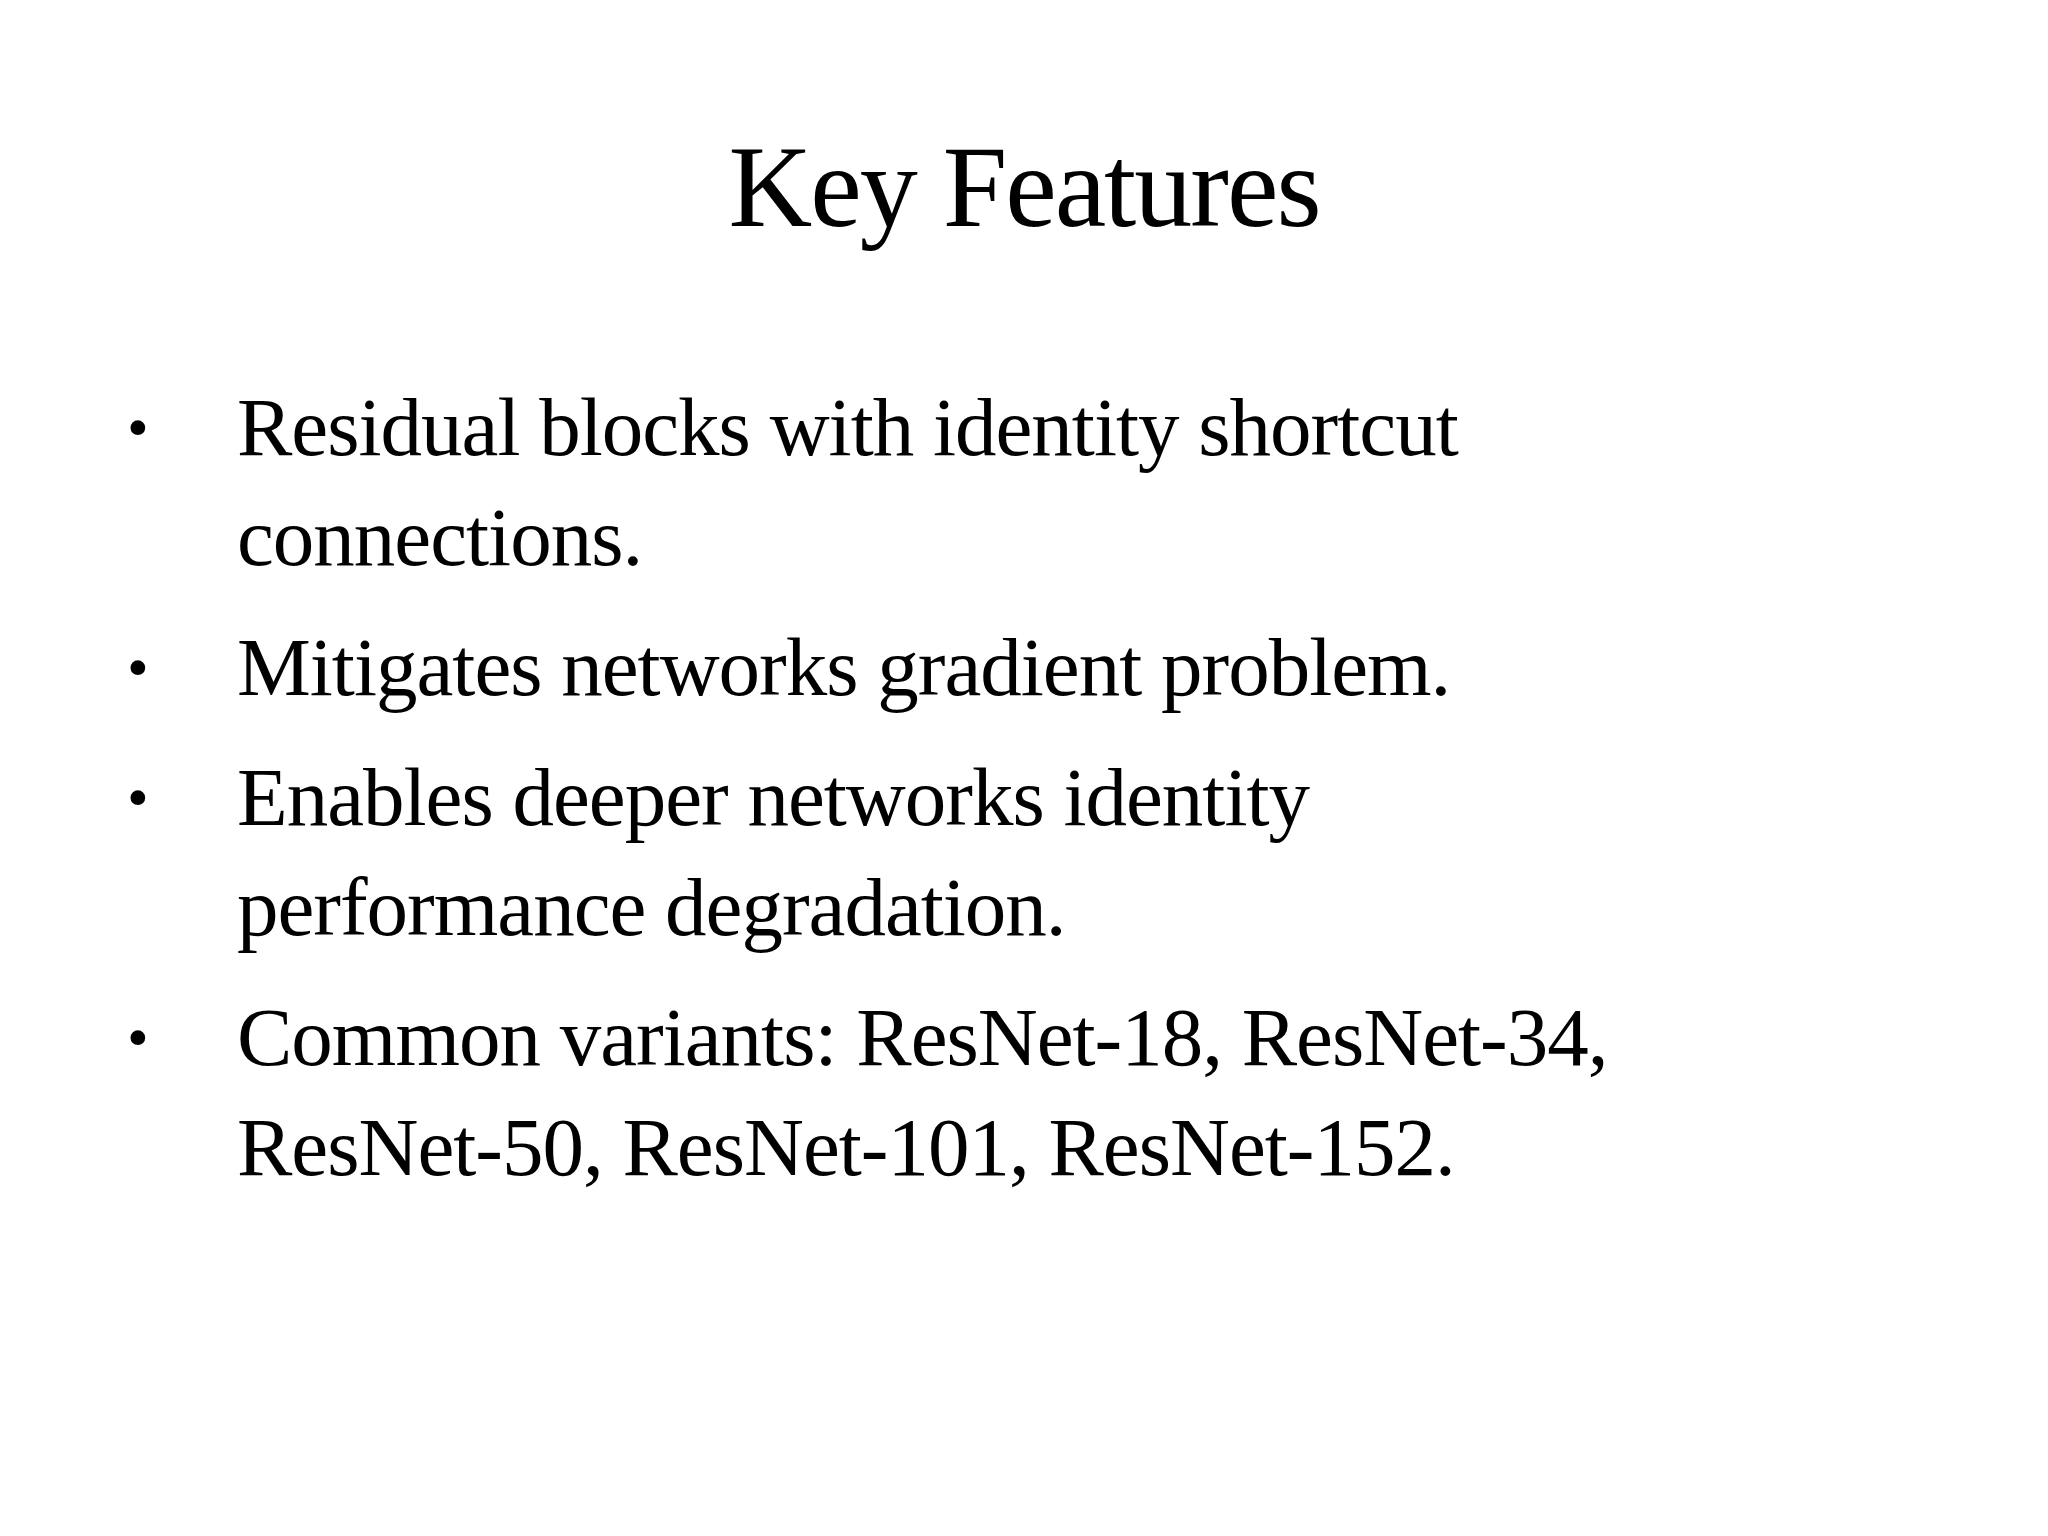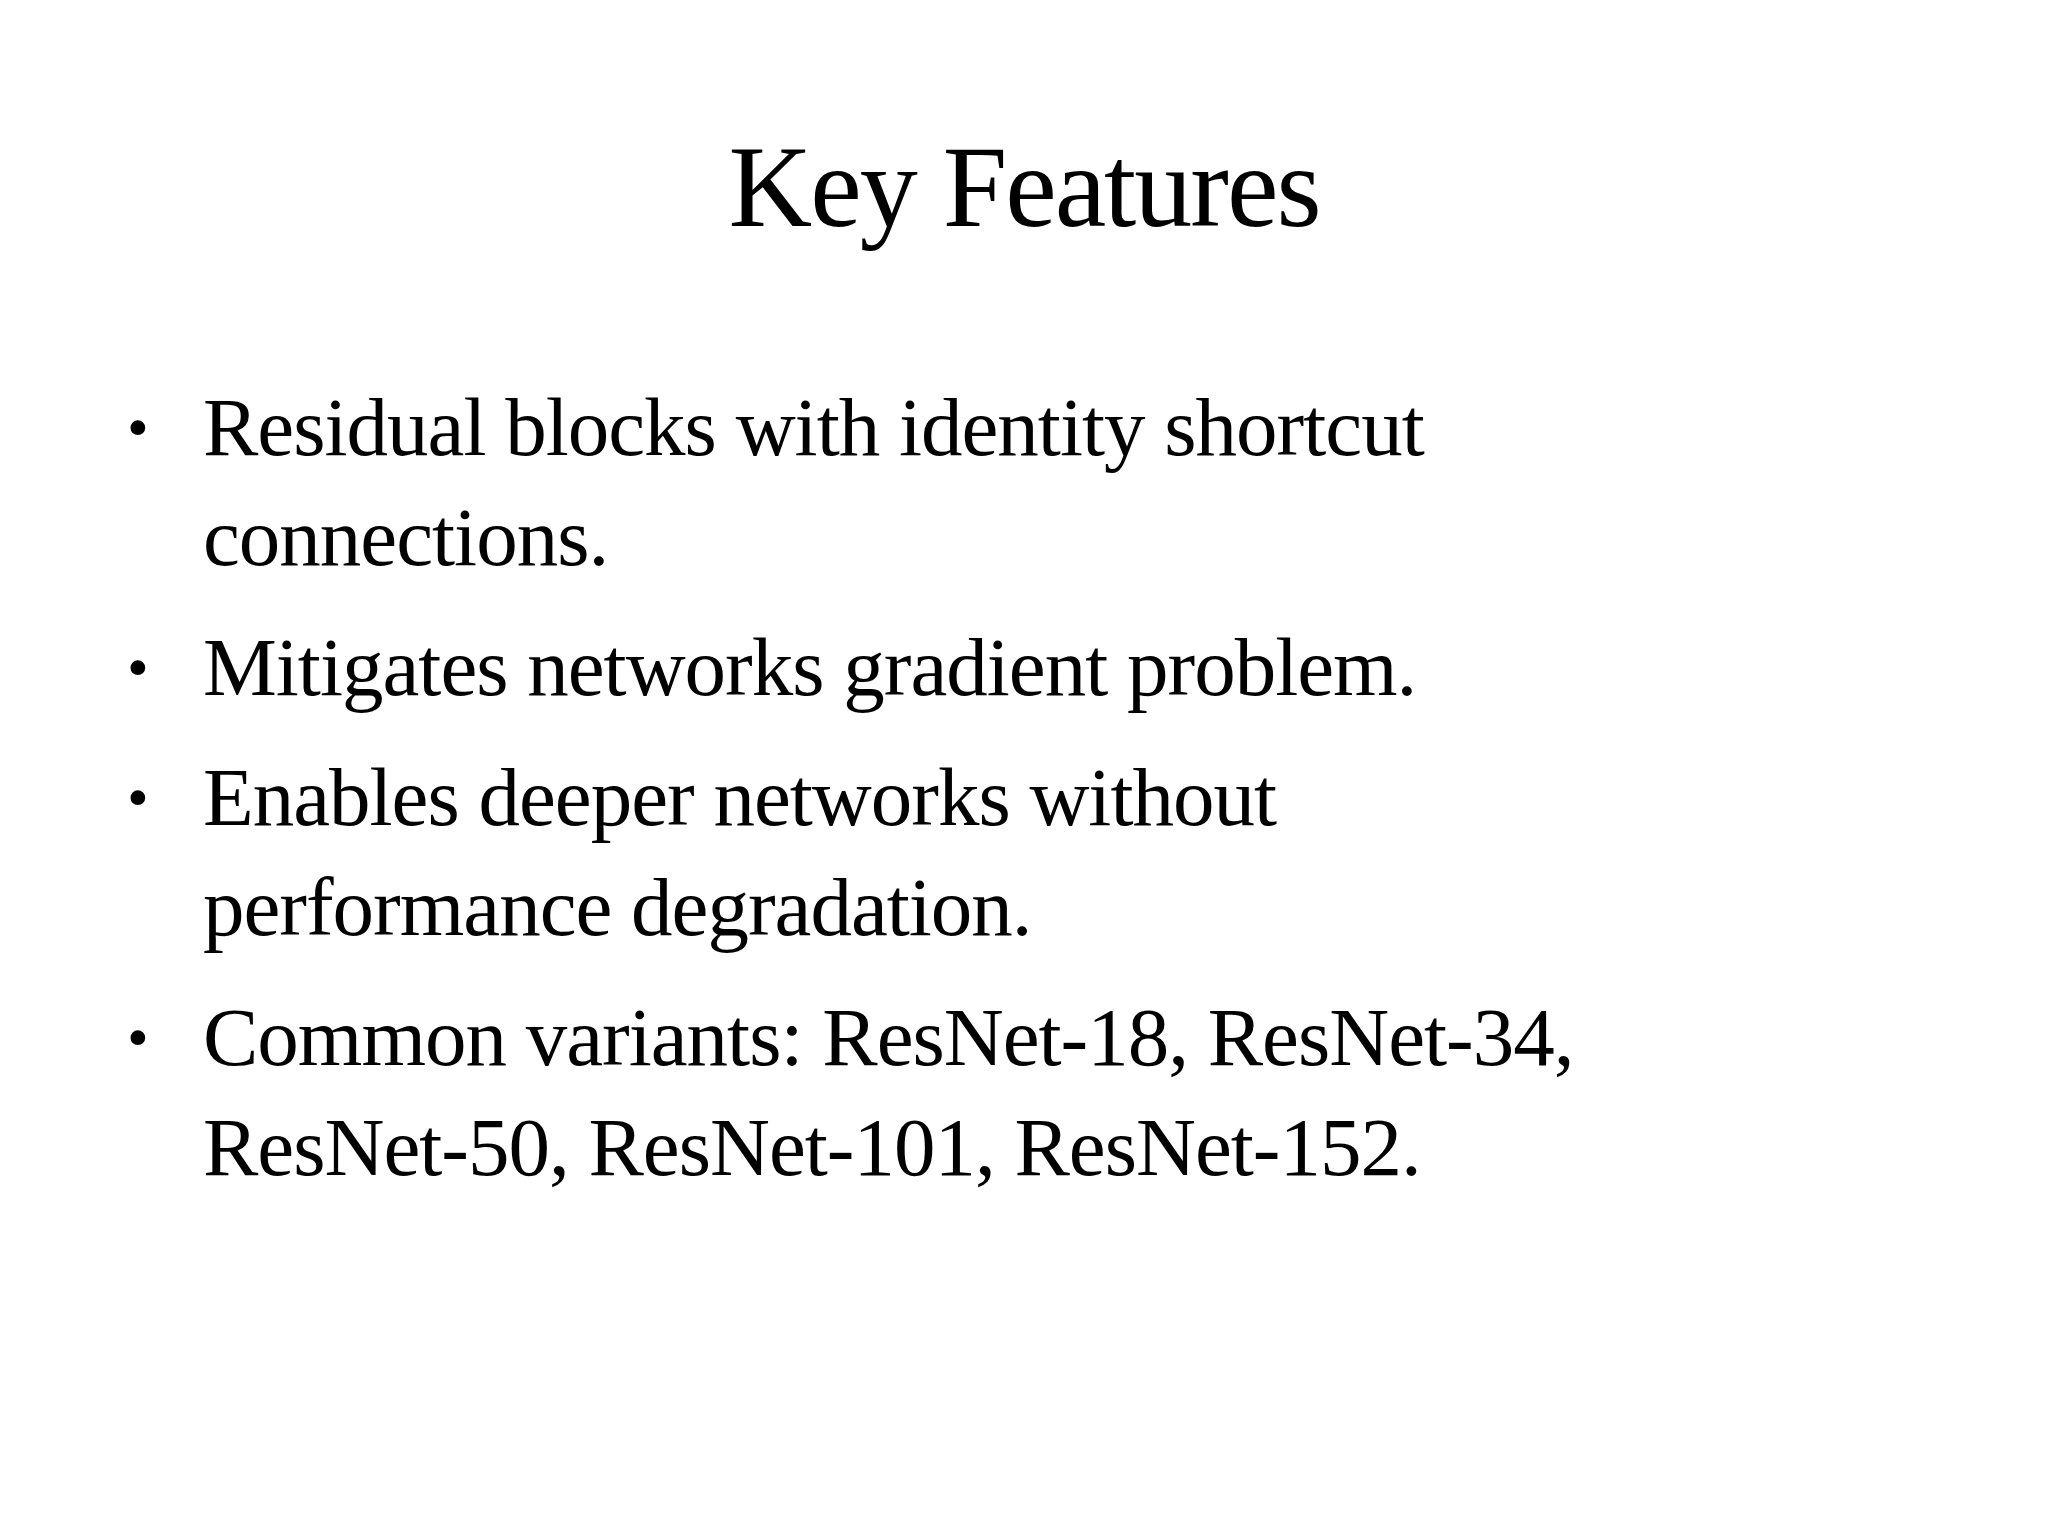--- a/index.html
+++ b/index.html
@@ -46,20 +46,21 @@
     letter-spacing: -1px;
     margin: 0 0 20px 0;
   }
   .bullet-marker {
     flex: 0 0 76px;
     font-size: 62px;
     line-height: 110px;
   }
   .bullet-text {
     white-space: pre-line;
+    margin-left: 34px;
   }
 </style>
 </head>
 <body>
 
 <div class="slide" style="background: rgb(255, 255, 255); color: rgb(0, 0, 0);">
   <h1 class="slide-title">Key Features</h1>
 
   <ul class="bullet-list">
 
@@ -67,21 +68,21 @@
       <span class="bullet-marker">•</span>
       <span class="bullet-text">Residual blocks with identity shortcut
 connections.</span>
     </li>
       <li class="bullet-item">
       <span class="bullet-marker">•</span>
       <span class="bullet-text">Mitigates networks gradient problem.</span>
     </li>
       <li class="bullet-item">
       <span class="bullet-marker">•</span>
-      <span class="bullet-text">Enables deeper networks without
+      <span class="bullet-text">Enables deeper networks identity
 performance degradation.</span>
     </li>
       <li class="bullet-item">
       <span class="bullet-marker">•</span>
       <span class="bullet-text">Common variants: ResNet-18, ResNet-34,
 ResNet-50, ResNet-101, ResNet-152.</span>
     </li>
     </ul>
 </div>
 

